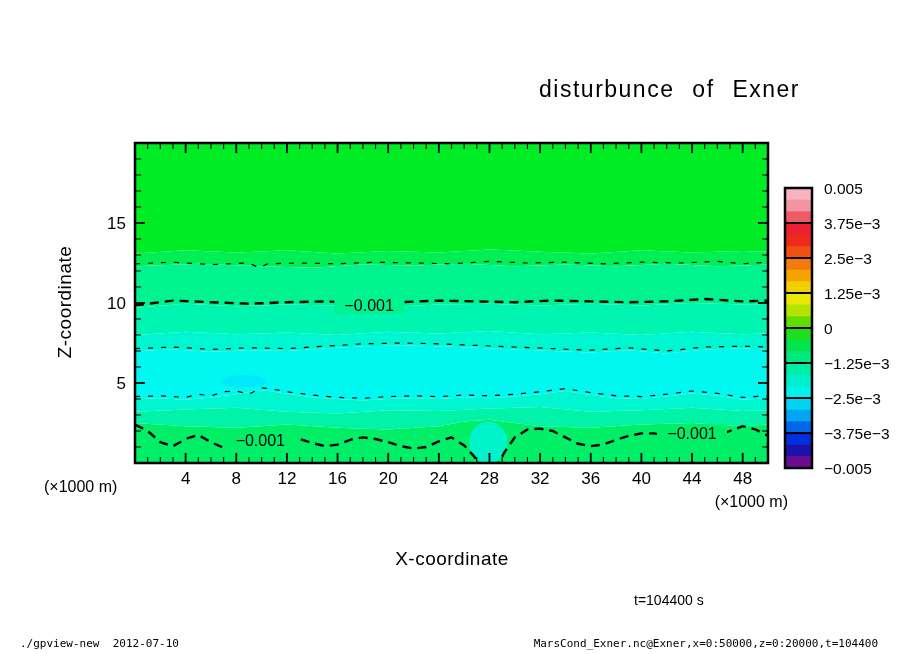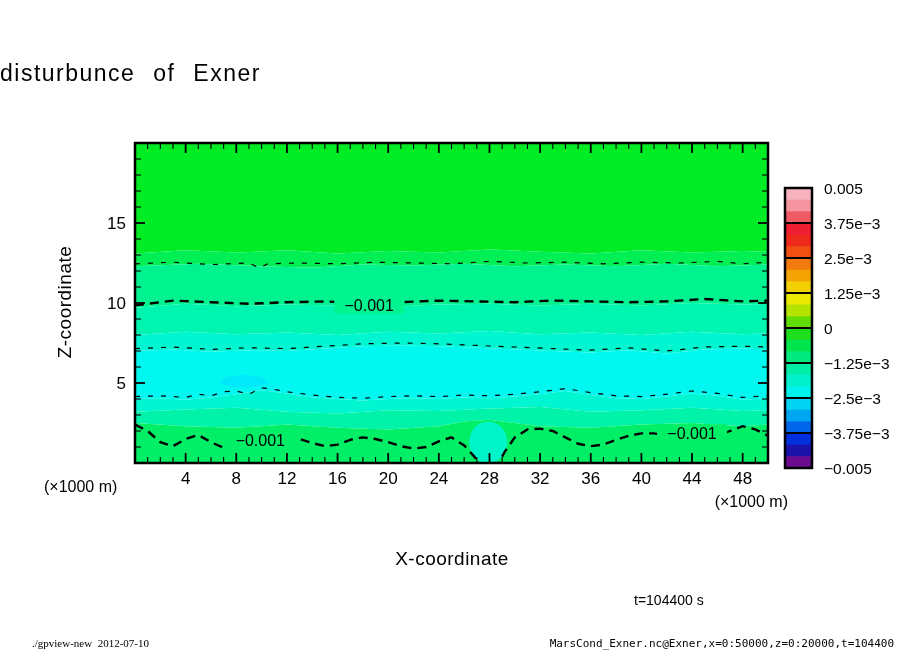--- a/index.html
+++ b/index.html
@@ -1,28 +1,28 @@
 <!DOCTYPE html>
 <html><head>
 <meta charset="utf-8">
 <style>
   html,body{margin:0;padding:0;background:#fff;}
   #canvas{position:relative;width:904px;height:654px;background:#ffffff;overflow:hidden;
           font-family:"Liberation Sans",sans-serif;color:#000;}
   .abs{position:absolute;}
-  #title{left:0;top:60px;width:800px;text-align:left;font-size:23px;letter-spacing:1.5px;word-spacing:10px;}
+  #title{left:0;top:76px;width:800px;text-align:right;font-size:23px;letter-spacing:1.5px;word-spacing:10px;}
   #ylabel{left:65px;top:302px;transform:translate(-50%,-50%) rotate(-90deg);font-size:19px;letter-spacing:0.5px;white-space:nowrap;}
   #xlabel{left:0;top:516px;width:904px;text-align:center;font-size:19px;letter-spacing:0.5px;margin-top:32px;}
   #xunit-left{left:44px;top:478px;font-size:16px;}
   #xunit-right{left:660px;top:493px;width:128px;text-align:right;font-size:16px;}
   #cinterval{left:304px;top:565px;font-size:17px;word-spacing:5px;letter-spacing:0.5px;}
   #timetext{left:634px;top:592px;font-size:14px;}
   .footer{top:637px;font-size:11px;font-family:"DejaVu Sans Mono",monospace;white-space:pre;}
-  #footer-left{left:32px;font-family:Liberation Serif, serif;}
-  #footer-right{right:10px;padding-left:19px;}
+  #footer-left{left:20px;}
+  #footer-right{right:26px;padding-left:19px;}
   svg{position:absolute;overflow:visible;}
   #plot{left:135px;top:143px;}
   #cbar{left:785px;top:188px;}
   text{font-family:"Liberation Sans",sans-serif;fill:#000;}
 </style>
 </head>
 <body>
 
 <div id="canvas">
   <div class="abs" id="title">disturbunce of Exner</div>

